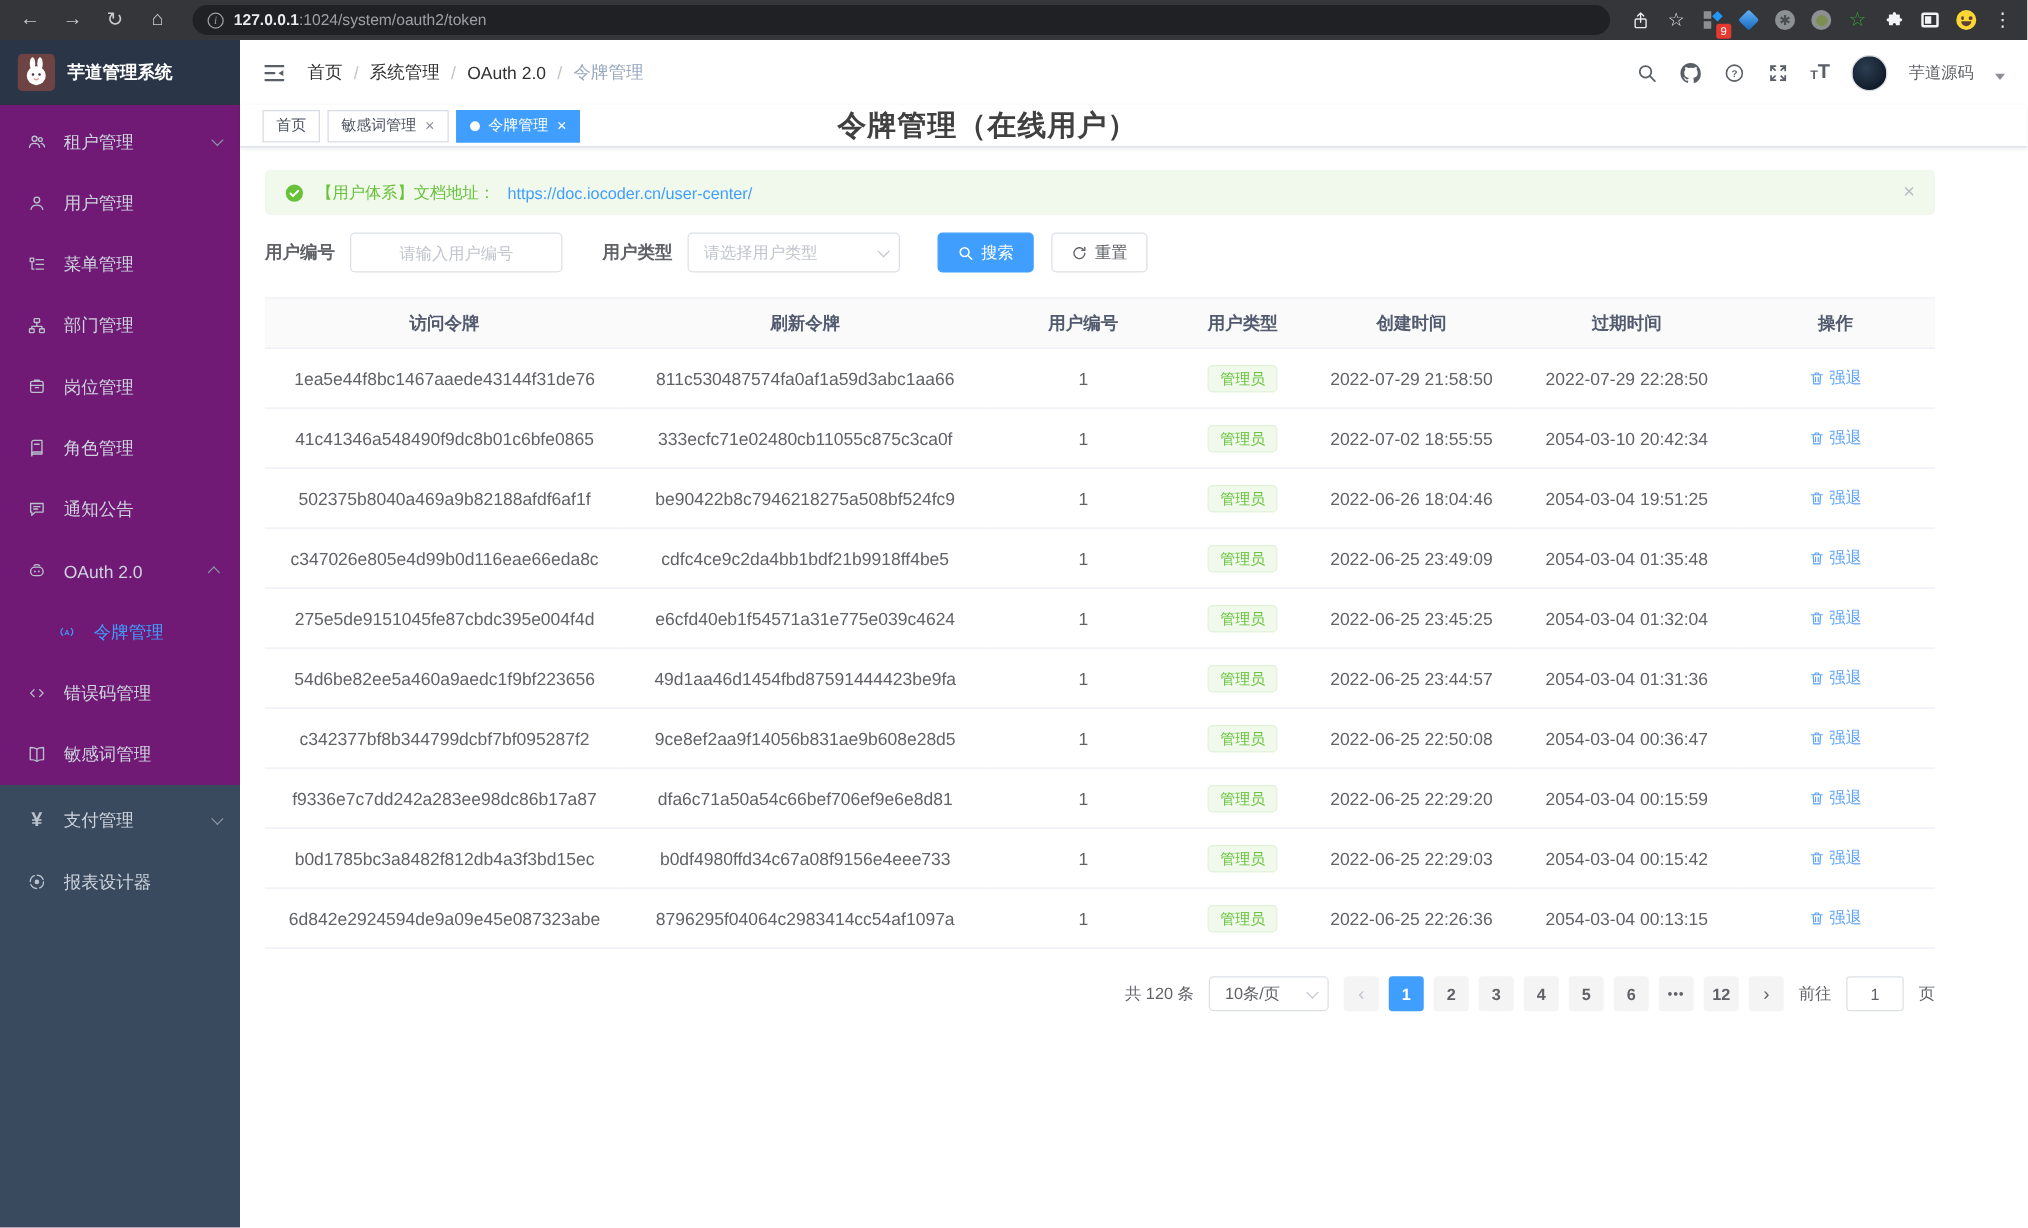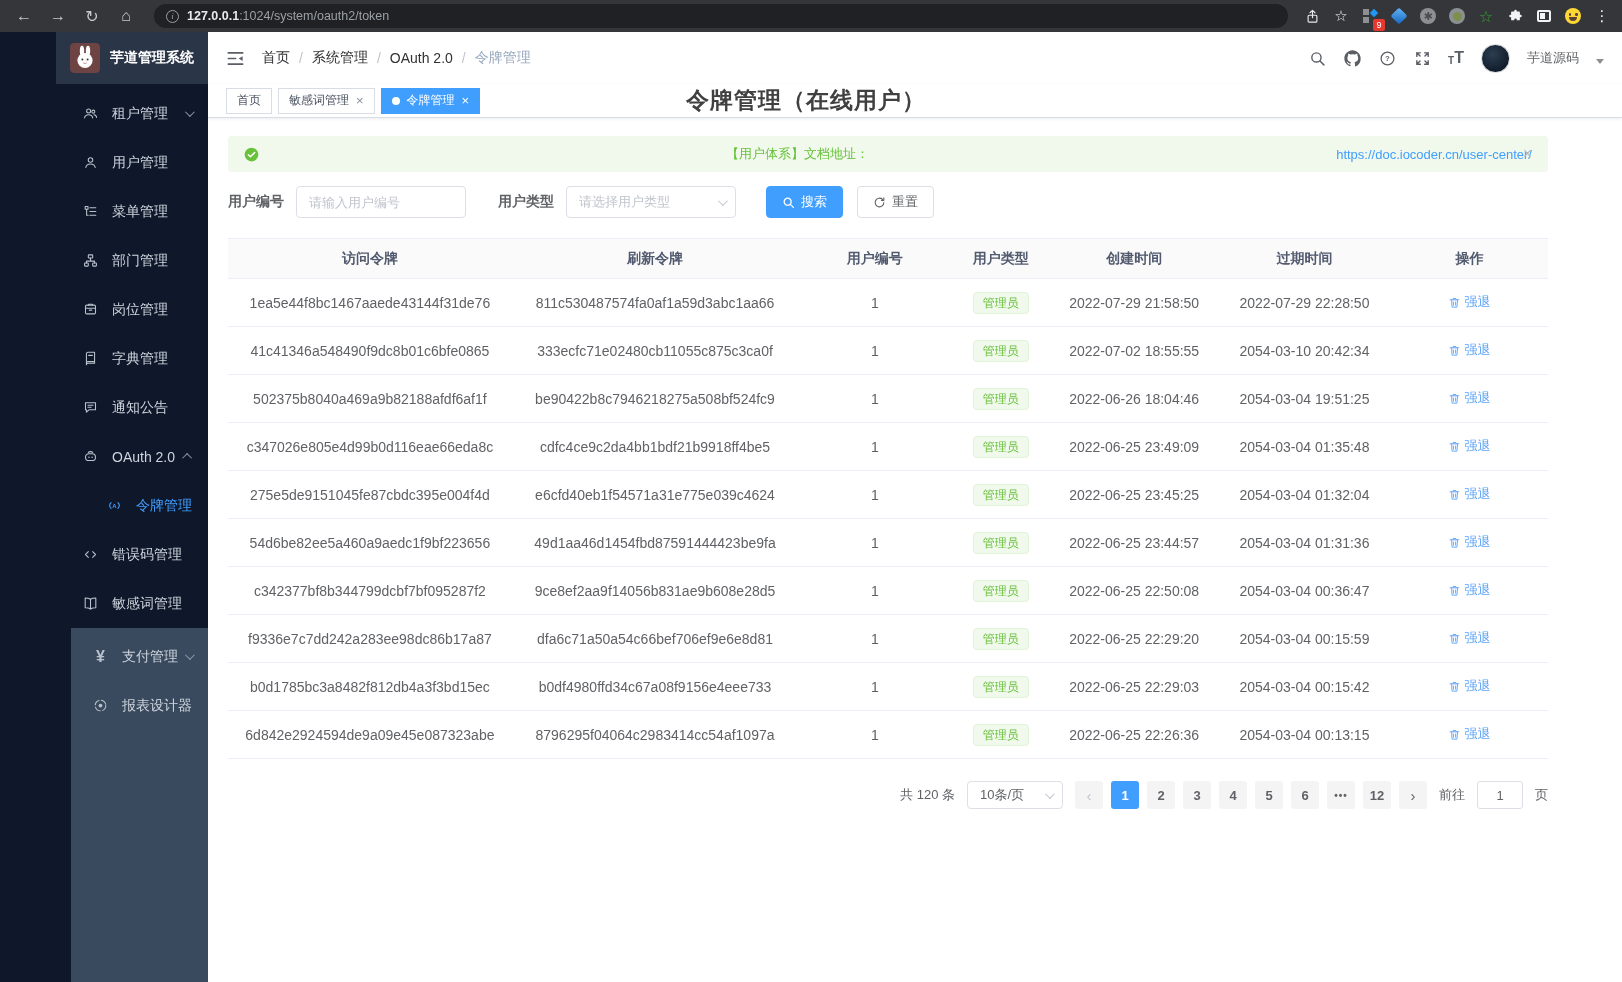--- a/index.html
+++ b/index.html
@@ -31,21 +31,21 @@
   .ext-split i { position:absolute; left:1px; top:1px; bottom:1px; width:5px; background:#f1f3f4; }
   .ext-emoji { width:16px; height:16px; border-radius:50%; background:#fdd835; position:relative; }
   .ext-emoji i { position:absolute; width:2.5px; height:2.5px; border-radius:50%; background:#5d4037; top:5px; }
   .ext-emoji i:nth-child(1){ left:3.5px; } .ext-emoji i:nth-child(2){ right:3.5px; }
   .ext-emoji u { position:absolute; left:4px; right:4px; bottom:3px; height:4.5px; border-radius:0 0 5px 5px; background:#5d4037; }
 
   
   .app { display:flex; height:950px; }
 
   
-  .sidebar { width:208px; background:#0f172a; display:flex; flex-direction:column; flex-shrink:0;align-items:flex-end; }
+  .sidebar { width:192px; background:#701a75; display:flex; flex-direction:column; flex-shrink:0; }
   .logo { height:52px; background:#2a3648; display:flex; align-items:center; gap:10px; padding:0 14px; }
   .logo svg { width:30px; height:30px; border-radius:4px; flex-shrink:0; }
   .logo-title { color:#fff; font-size:14px; font-weight:bold; white-space:nowrap; }
   .menu { padding-top:5px; }
   .s-item { height:49px; display:flex; align-items:center; padding:0 16px 0 22px; color:#cdd4dd; font-size:14px; cursor:pointer; position:relative; }
   .s-item .s-icon { width:15px; height:15px; margin-right:14px; display:flex; align-items:center; justify-content:center; color:#b9c2cc; flex-shrink:0; }
   .s-item .s-icon svg { width:15px; height:15px; }
   .s-item.child { padding-left:46px; }
   .s-item.active { color:#409eff; }
   .s-item.active .s-icon { color:#409eff; }
@@ -81,29 +81,29 @@
   .tab .tab-x { font-size:13px; color:#8a8f99; line-height:1; }
   .tab.active { background:#409eff; border-color:#409eff; color:#fff; }
   .tab.active .tab-x { color:#fff; }
   .tab .dot { width:8px; height:8px; border-radius:50%; background:#fff; }
 
   
   .annotation { position:absolute; left:478px; top:53px; color:#404040; font-size:23px; font-weight:bold; letter-spacing:1px; pointer-events:none; white-space:nowrap; z-index:5; }
 
   
   .content { flex:1; padding:18px 74px 0 20px; position:relative; }
-  .alert { height:36px; background:#f0f9eb; border-radius:4px; display:flex; align-items:center; padding:0 16px; gap:10px; position:relative; margin-bottom:14px;justify-content:space-between; }
+  .alert { height:36px; background:#f0f9eb; border-radius:4px; display:flex; align-items:center; padding:0 16px; gap:10px; position:relative; margin-bottom:14px; }
   .a-ic svg { width:15px; height:15px; display:block; }
   .a-text { color:#67c23a; font-size:13px; }
   .a-link { color:#409eff; font-size:13px; text-decoration:none; cursor:pointer; }
   .a-close { position:absolute; right:16px; color:#b6bcc5; font-size:16px; cursor:pointer; line-height:1; }
 
   .filter { display:flex; align-items:center; margin-bottom:20px; }
   .f-label { font-size:14px; font-weight:bold; color:#606266; margin-right:12px; }
-  .f-input { width:170px; height:32px; border:1px solid #dcdfe6; border-radius:4px; padding:0 12px; font-size:13px; color:#606266; outline:none; margin-right:32px; }
+  .f-input { width:170px; height:32px; border:1px solid #dcdfe6; border-radius:4px; padding:0 12px; font-size:13px; color:#606266; outline:none; margin-right:32px;text-align:center; }
   .f-input::placeholder, .goto::placeholder { color:#c0c4cc; }
   .select { height:32px; border:1px solid #dcdfe6; border-radius:4px; display:flex; align-items:center; justify-content:space-between; padding:0 10px 0 12px; cursor:pointer; background:#fff; }
   .select .ph { font-size:13px; color:#c0c4cc; }
   .select .chev { border-color:#c0c4cc; }
   .f-select { width:170px; margin-right:30px; }
   .btn { height:32px; border-radius:4px; border:1px solid #dcdfe6; background:#fff; color:#606266; font-size:13px; display:inline-flex; align-items:center; gap:6px; padding:0 15px; cursor:pointer; }
   .btn svg { width:13px; height:13px; }
   .btn.primary { background:#409eff; border-color:#409eff; color:#fff; margin-right:14px; }
 
   table { width:100%; border-collapse:collapse; table-layout:fixed; }
@@ -255,21 +255,21 @@
           </span>
           <span class="s-label">岗位管理</span>
         </div>
         <div class="s-item">
           <span class="s-icon">
             <svg viewBox="0 0 24 24" fill="none" stroke="currentColor" stroke-width="1.7" stroke-linecap="round" stroke-linejoin="round">
               <path d="M5.5 4.5A2.5 2.5 0 018 2h10.5v17.5H8a2.5 2.5 0 00-2.5 2.5z"></path>
               <path d="M5.5 19.5A2.5 2.5 0 018 17h10.5M9 7h6"></path>
             </svg>
           </span>
-          <span class="s-label">字典管理</span>
+          <span class="s-label">角色管理</span>
         </div>
         <div class="s-item">
           <span class="s-icon">
             <svg viewBox="0 0 24 24" fill="none" stroke="currentColor" stroke-width="1.7" stroke-linecap="round" stroke-linejoin="round">
               <path d="M4 4.5h16v11H10l-4.5 4v-4H4z"></path>
               <path d="M8 8.5h8M8 11.5h5"></path>
             </svg>
           </span>
           <span class="s-label">通知公告</span>
         </div>

